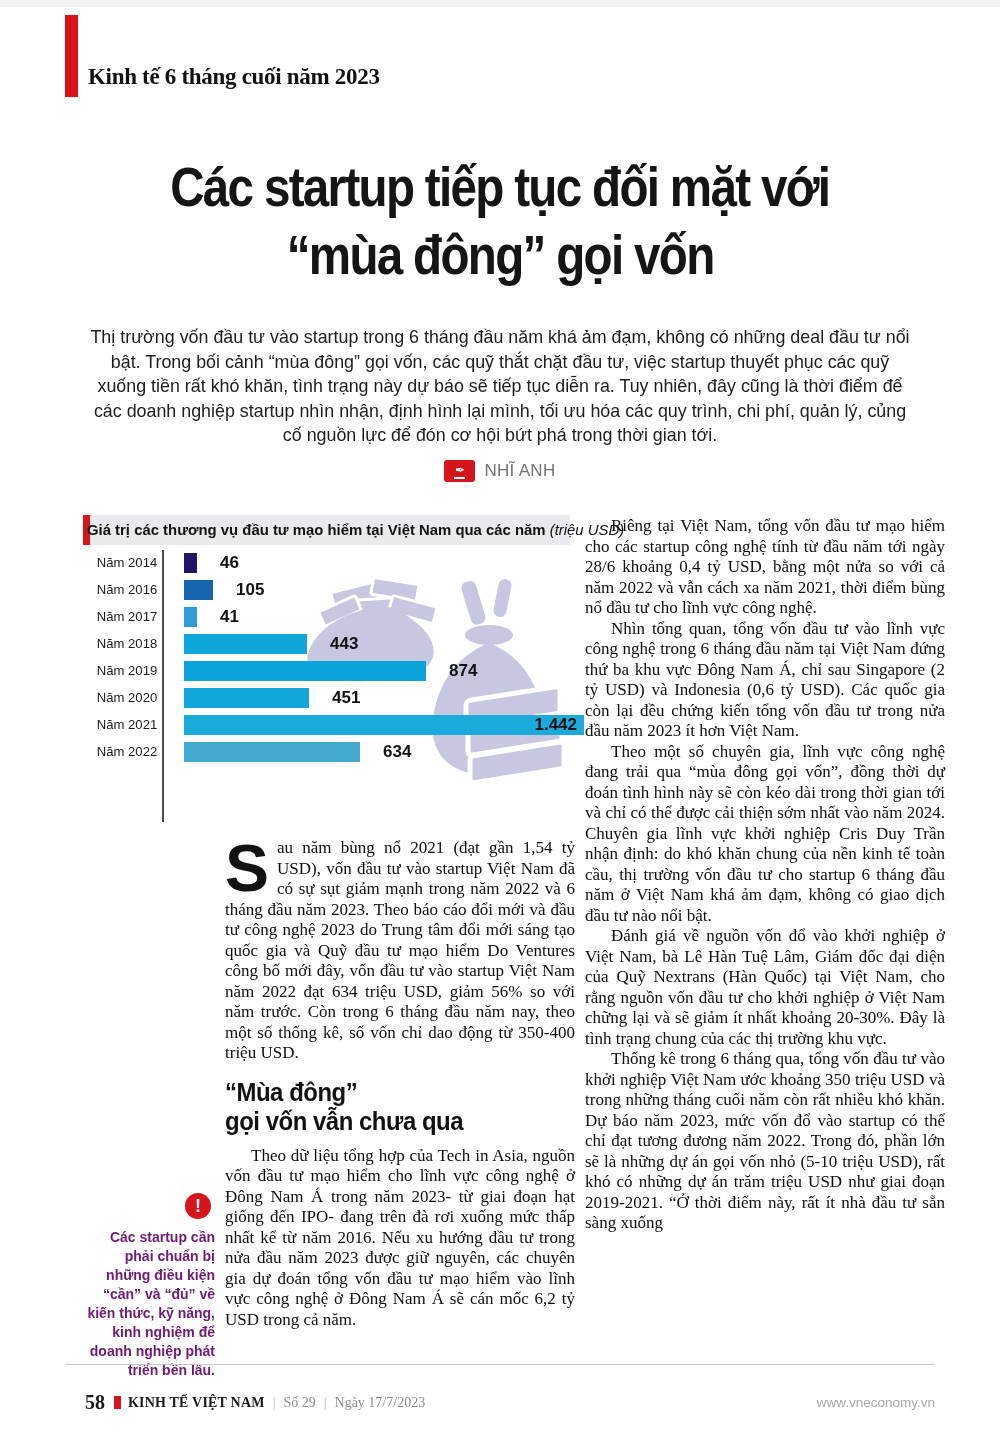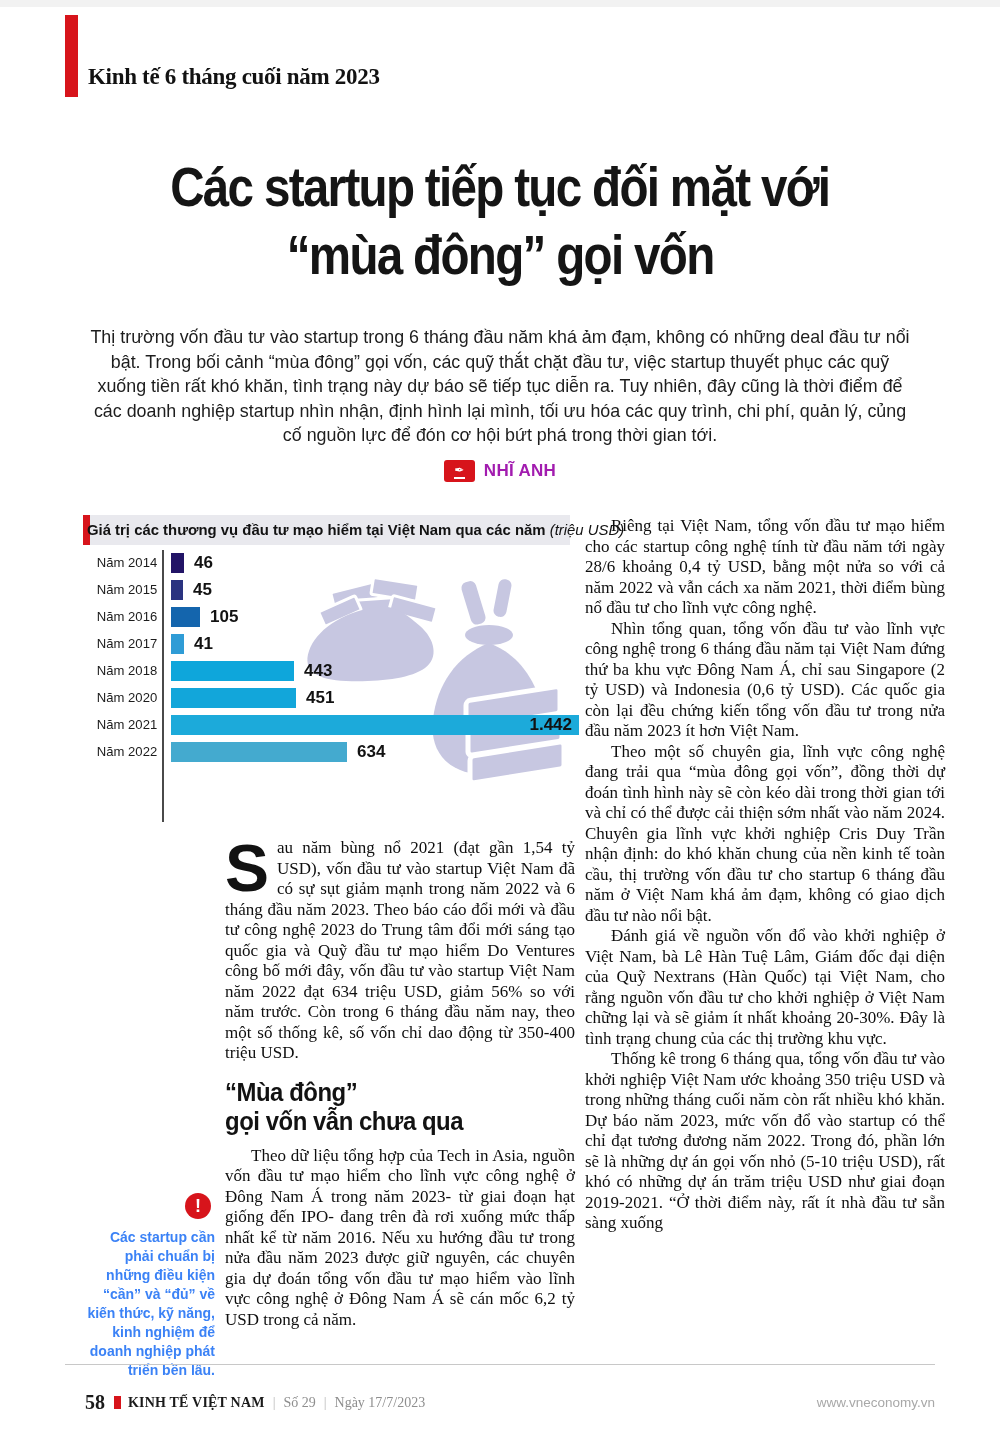--- a/index.html
+++ b/index.html
@@ -29,38 +29,38 @@
     text-align:center; color:#1d1d1d;
   }
   
   .author-row { position:absolute; left:0; right:0; top:453px; display:flex; justify-content:center; align-items:center; gap:9px; }
   .author-badge {
     width:31px; height:22px; background:#d7141b; border-radius:3px;
     display:flex; flex-direction:column; align-items:center; justify-content:center; color:#fff;
   }
   .pen-glyph { font-family:"DejaVu Sans", sans-serif; font-size:12px; line-height:12px; }
   .pen-underline { width:11px; height:2px; background:#ffffff; margin-top:1px; }
-  .author-name { font-family:"Liberation Sans", sans-serif; font-weight:700; font-size:17px; letter-spacing:0.3px; color:#a21caf; }
+  .author-name { font-family:"Liberation Sans", sans-serif; font-weight:400; font-size:17px; letter-spacing:0.3px; color:#737373; }
   
   .chart-box { position:absolute; left:83px; top:508px; width:487px; height:314px; }
   .chart-header {
     position:relative; height:30px; background:#e9e9ee;
     display:flex; align-items:center; padding-left:4px; box-sizing:border-box;
   }
   .chart-header-bar { position:absolute; left:0; top:0; width:7px; height:30px; background:#d7141b; }
   .chart-title-text {
     font-family:"Liberation Sans", sans-serif; font-weight:700; font-size:15.5px; color:#121212;
     transform:scaleX(0.96); transform-origin:left; white-space:nowrap;
   }
   .chart-unit { font-weight:400; font-style:italic; }
   .chart-body { position:relative; padding-top:4px; }
   .illustration { position:absolute; left:215px; top:34px; width:272px; height:260px; z-index:0; }
   .axis-line { position:absolute; left:79px; top:5px; width:2px; height:272px; background:#4a4a4a; z-index:2; }
   .crows { position:relative; z-index:1; }
-  .crow { height:27px; display:flex; align-items:center; }
+  .crow { height:27px; display:flex; align-items:center;gap:13px; }
   .clabel {
     width:74px; flex:none; text-align:right; padding-right:7px;
     font-family:"Liberation Sans", sans-serif; font-size:13.5px; line-height:14px; color:#1c1c1c;
     transform:scaleX(0.97); transform-origin:right;
   }
   .cbar { height:20px; margin-left:7px; position:relative; flex:none; }
   .cval {
     font-family:"Liberation Sans", sans-serif; font-weight:700; font-size:17px; color:#121212;
     margin-left:10px; white-space:nowrap;
   }
@@ -87,21 +87,21 @@
   
   .callout { position:absolute; left:85px; top:1186px; width:130px; text-align:right; }
   .callout-icon {
     display:inline-flex; align-items:center; justify-content:center;
     width:26px; height:26px; border-radius:50%; background:#d7141b; color:#fff;
     font-family:"Liberation Sans", sans-serif; font-weight:700; font-size:18px;
     margin:0 4px 9px 0;
   }
   .callout-text {
     font-family:"Liberation Sans", sans-serif; font-weight:700;
-    font-size:14px; line-height:19px; color:#3b82f6;
+    font-size:14px; line-height:19px; color:#701a75;
   }
   
   .footer-rule { position:absolute; left:65px; width:870px; top:1357px; height:1px; background:#c8c8c8; }
   .footer { position:absolute; left:85px; width:850px; top:1384px; display:flex; align-items:center; }
   .page-number { font:700 20px "Liberation Serif", serif; color:#1a1a1a; }
   .footer-red-square { width:7px; height:13px; background:#d7141b; margin:0 7px 0 9px; }
   .pub-name { font:700 14px "Liberation Serif", serif; letter-spacing:0.2px; color:#1a1a1a; }
   .footer-sep { color:#b9b9b9; margin:0 8px; font:400 14px "Liberation Serif", serif; }
   .footer-muted { font:400 14px "Liberation Serif", serif; color:#8e8e8e; }
   .footer-site { margin-left:auto; font-family:"Liberation Sans", sans-serif; font-size:13.5px; color:#a8a8a8; }
@@ -167,47 +167,47 @@
         </g>
       </svg>
       <div class="axis-line"></div>
       <div class="crows" id="chart-rows">
           <div class="crow">
             <div class="clabel">Năm 2014</div>
             <div class="cbar" style="width: 13px; background: rgb(34, 20, 102);"></div>
             <span class="cval">46</span>
           </div>
           <div class="crow">
-            <div class="clabel">Năm 2015</div>
-            <div class="cbar" style="width: 12px; background: rgb(42, 51, 128);"></div>
-            <span class="cval">45</span>
-          </div>
-          <div class="crow">
             <div class="clabel">Năm 2016</div>
             <div class="cbar" style="width: 29px; background: rgb(20, 101, 173);"></div>
             <span class="cval">105</span>
           </div>
           <div class="crow">
             <div class="clabel">Năm 2017</div>
             <div class="cbar" style="width: 13px; background: rgb(47, 156, 214);"></div>
             <span class="cval">41</span>
           </div>
           <div class="crow">
             <div class="clabel">Năm 2018</div>
             <div class="cbar" style="width: 123px; background: rgb(14, 166, 219);"></div>
             <span class="cval">443</span>
           </div>
           <div class="crow">
+            <div class="clabel">Năm 2019</div>
+            <div class="cbar" style="width: 242px; background: rgb(10, 163, 218);"></div>
+            <span class="cval">874</span>
+          </div>
+          <div class="crow">
             <div class="clabel">Năm 2020</div>
             <div class="cbar" style="width: 125px; background: rgb(18, 166, 218);"></div>
             <span class="cval">451</span>
           </div>
           <div class="crow">
             <div class="clabel">Năm 2021</div>
-            <div class="cbar" style="width: 400px; background: rgb(28, 170, 218); padding-left: 8px;">
+            <div class="cbar" style="width: 400px; background: rgb(28, 170, 218);">
               <span class="cval-inside">1.442</span>
             </div>
           </div>
           <div class="crow">
             <div class="clabel">Năm 2022</div>
             <div class="cbar" style="width: 176px; background: rgb(68, 170, 207);"></div>
             <span class="cval">634</span>
           </div>
         </div>
     </div>

